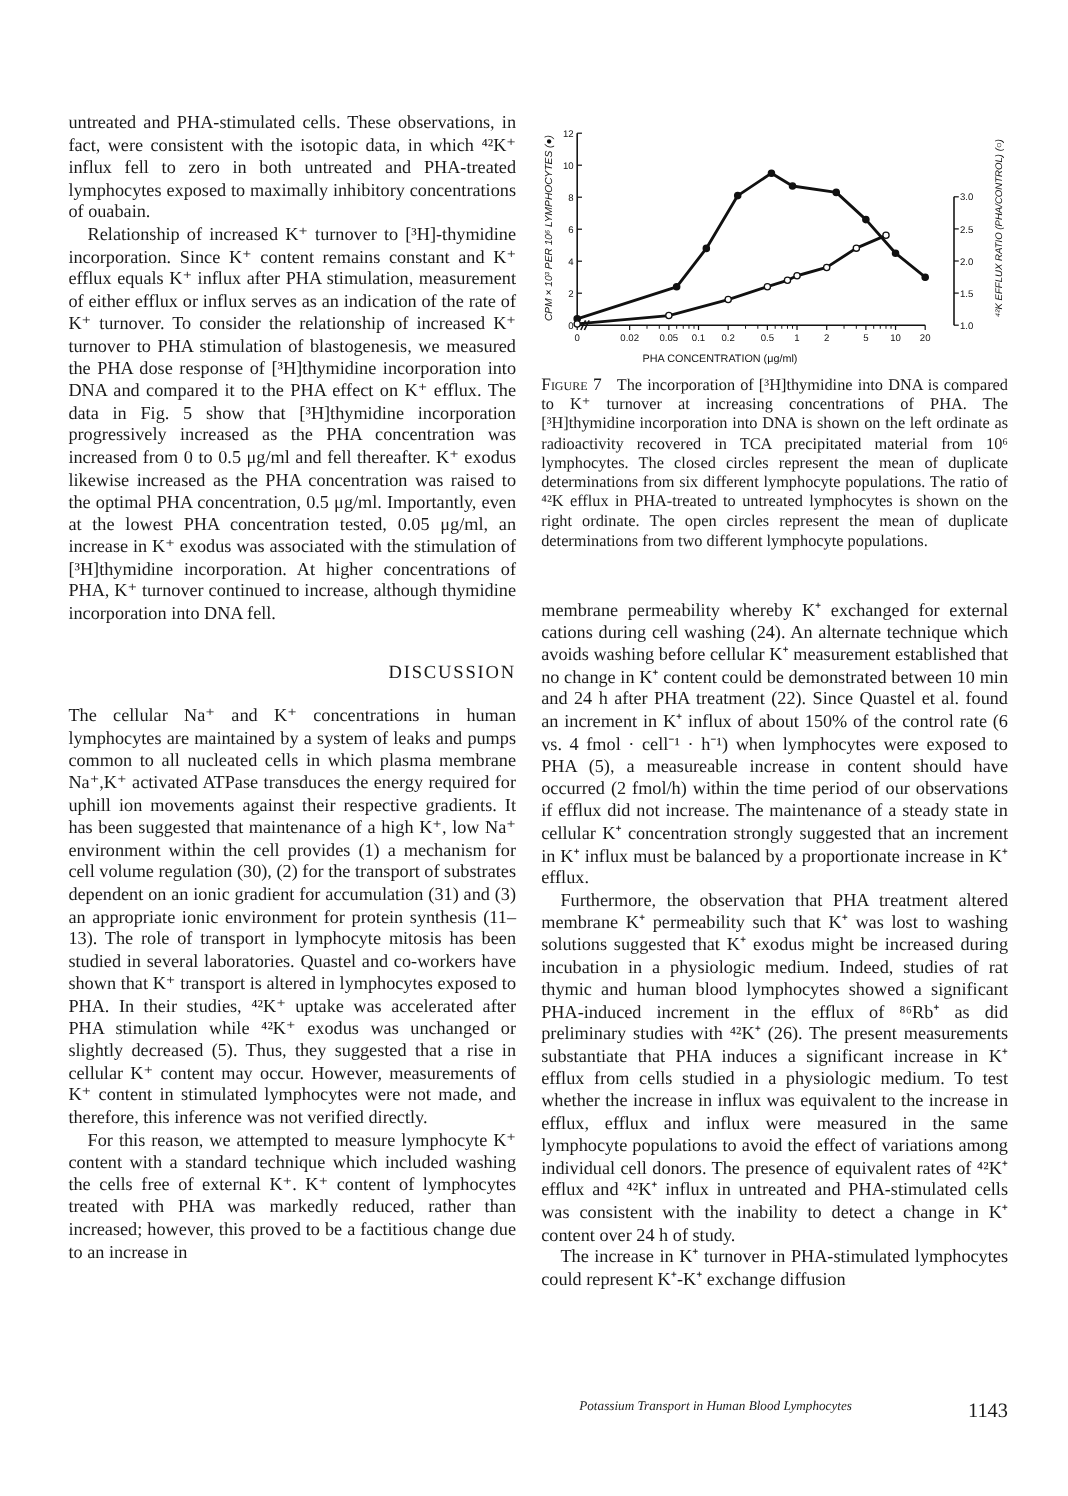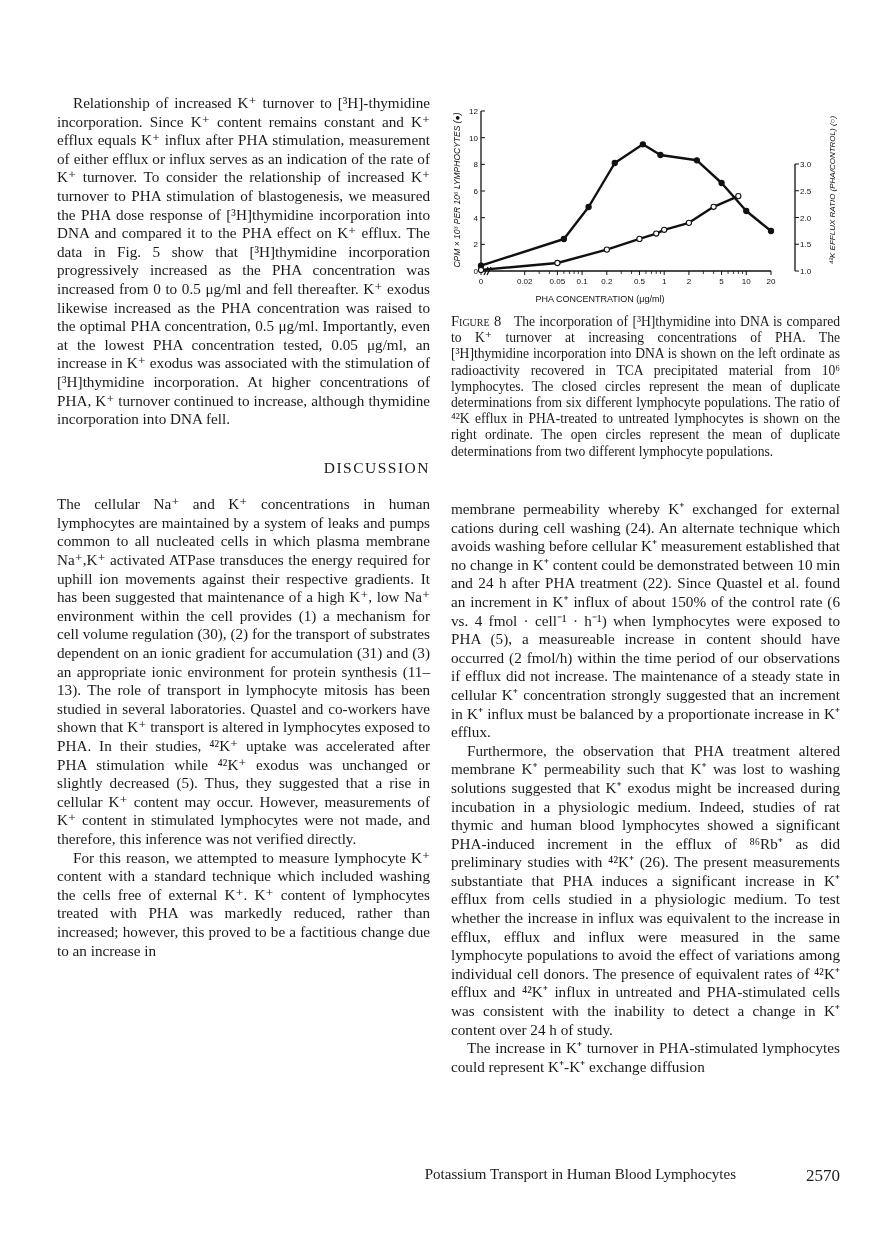--- a/index.html
+++ b/index.html
@@ -9,21 +9,21 @@
   #left-col { left: 57px; top: 94px; width: 373px; }
   #right-col { left: 451px; top: 500px; width: 389px; font-family: Liberation Serif, serif; }
   .col p { margin: 0; }
   .col p.indent { text-indent: 16px; }
   .col p .italic { }
   .section-heading { text-align: right; margin: 30px 0 18px 50px; font-size: 15.5px; letter-spacing: 1.5px; }
   .caption { position: absolute; left: 451px; top: 313px; width: 389px;
              font-size: 13.6px; line-height: 16.2px; text-align: justify; }
   .caption .fig-label { font-variant: small-caps; font-size: 14.5px; }
   .footer { position: absolute; top: 1166px; left: 0; width: 890px; height: 24px; }
-  .running-title { position: absolute; right: 154px; top: 0; font-size: 15px; }
+  .running-title { position: absolute; right: 180px; top: 0; font-style: italic; font-size: 11px; }
   .page-number { position: absolute; right: 50px; top: 0; font-size: 17px; }
   #chart { position: absolute; left: 440px; top: 80px; width: 420px; height: 230px; }
   #chart text { font-family: "Liberation Sans", "DejaVu Sans", sans-serif; fill: #111; }
 </style>
 </head>
 <body>
 
 <svg id="chart" viewBox="0 0 420 230" xmlns="http://www.w3.org/2000/svg">
   <g id="axes">
       <line x1="41" y1="191" x2="41" y2="31" stroke="#111" stroke-width="1.3" fill="none"></line>
@@ -121,33 +121,34 @@
       <circle cx="248.90441154549703" cy="142.85" r="2.6" fill="#fff" stroke="#111" stroke-width="1.1"></circle>
       <circle cx="273.617646181988" cy="126.8" r="2.6" fill="#fff" stroke="#111" stroke-width="1.1"></circle>
       <circle cx="298.33088081847905" cy="116.10000000000001" r="2.6" fill="#fff" stroke="#111" stroke-width="1.1"></circle>
     </g>
   <text id="xlabel" x="160" y="222" font-size="9" text-anchor="middle">PHA CONCENTRATION (μg/ml)</text>
   <text id="ylabel-left" font-size="8.5" font-style="italic" text-anchor="middle" transform="translate(20,110) rotate(-90)">CPM × 10³ PER 10⁶ LYMPHOCYTES (●)</text>
   <text id="ylabel-right" font-size="8" font-style="italic" text-anchor="middle" transform="translate(395,110) rotate(-90)">⁴²K EFFLUX RATIO (PHA/CONTROL) (○)</text>
 </svg>
 
 <div class="caption">
-  <span class="fig-label">Figure 8</span>&nbsp;&nbsp;
+  <span class="fig-label">Figure 7</span>&nbsp;&nbsp;
   <span>The incorporation of [³H]thymidine into DNA is compared to K⁺ turnover at increasing concentrations of PHA. The [³H]thymidine incorporation into DNA is shown on the left ordinate as radioactivity recovered in TCA precipitated material from 10⁶ lymphocytes. The closed circles represent the mean of duplicate determinations from six different lymphocyte populations. The ratio of ⁴²K efflux in PHA-treated to untreated lymphocytes is shown on the right ordinate. The open circles represent the mean of duplicate determinations from two different lymphocyte populations.</span>
 </div>
 
 <div class="col" id="left-col">
+  <p>untreated and PHA-stimulated cells. These observations, in fact, were consistent with the isotopic data, in which ⁴²K⁺ influx fell to zero in both untreated and PHA-treated lymphocytes exposed to maximally inhibitory concentrations of ouabain.</p>
   <p class="indent"><span class="italic">Relationship of increased K⁺ turnover to [³H]-thymidine incorporation.</span><span> Since K⁺ content remains constant and K⁺ efflux equals K⁺ influx after PHA stimulation, measurement of either efflux or influx serves as an indication of the rate of K⁺ turnover. To consider the relationship of increased K⁺ turnover to PHA stimulation of blastogenesis, we measured the PHA dose response of [³H]thymidine incorporation into DNA and compared it to the PHA effect on K⁺ efflux. The data in Fig. 5 show that [³H]thymidine incorporation progressively increased as the PHA concentration was increased from 0 to 0.5 μg/ml and fell thereafter. K⁺ exodus likewise increased as the PHA concentration was raised to the optimal PHA concentration, 0.5 μg/ml. Importantly, even at the lowest PHA concentration tested, 0.05 μg/ml, an increase in K⁺ exodus was associated with the stimulation of [³H]thymidine incorporation. At higher concentrations of PHA, K⁺ turnover continued to increase, although thymidine incorporation into DNA fell.</span></p>
   <div class="section-heading">DISCUSSION</div>
   <p>The cellular Na⁺ and K⁺ concentrations in human lymphocytes are maintained by a system of leaks and pumps common to all nucleated cells in which plasma membrane Na⁺,K⁺ activated ATPase transduces the energy required for uphill ion movements against their respective gradients. It has been suggested that maintenance of a high K⁺, low Na⁺ environment within the cell provides (1) a mechanism for cell volume regulation (30), (2) for the transport of substrates dependent on an ionic gradient for accumulation (31) and (3) an appropriate ionic environment for protein synthesis (11–13). The role of transport in lymphocyte mitosis has been studied in several laboratories. Quastel and co-workers have shown that K⁺ transport is altered in lymphocytes exposed to PHA. In their studies, ⁴²K⁺ uptake was accelerated after PHA stimulation while ⁴²K⁺ exodus was unchanged or slightly decreased (5). Thus, they suggested that a rise in cellular K⁺ content may occur. However, measurements of K⁺ content in stimulated lymphocytes were not made, and therefore, this inference was not verified directly.</p>
   <p class="indent">For this reason, we attempted to measure lymphocyte K⁺ content with a standard technique which included washing the cells free of external K⁺. K⁺ content of lymphocytes treated with PHA was markedly reduced, rather than increased; however, this proved to be a factitious change due to an increase in</p>
 </div>
 
 <div class="col" id="right-col">
   <p>membrane permeability whereby K⁺ exchanged for external cations during cell washing (24). An alternate technique which avoids washing before cellular K⁺ measurement established that no change in K⁺ content could be demonstrated between 10 min and 24 h after PHA treatment (22). Since Quastel et al. found an increment in K⁺ influx of about 150% of the control rate (6 vs. 4 fmol · cell⁻¹ · h⁻¹) when lymphocytes were exposed to PHA (5), a measureable increase in content should have occurred (2 fmol/h) within the time period of our observations if efflux did not increase. The maintenance of a steady state in cellular K⁺ concentration strongly suggested that an increment in K⁺ influx must be balanced by a proportionate increase in K⁺ efflux.</p>
   <p class="indent">Furthermore, the observation that PHA treatment altered membrane K⁺ permeability such that K⁺ was lost to washing solutions suggested that K⁺ exodus might be increased during incubation in a physiologic medium. Indeed, studies of rat thymic and human blood lymphocytes showed a significant PHA-induced increment in the efflux of ⁸⁶Rb⁺ as did preliminary studies with ⁴²K⁺ (26). The present measurements substantiate that PHA induces a significant increase in K⁺ efflux from cells studied in a physiologic medium. To test whether the increase in influx was equivalent to the increase in efflux, efflux and influx were measured in the same lymphocyte populations to avoid the effect of variations among individual cell donors. The presence of equivalent rates of ⁴²K⁺ efflux and ⁴²K⁺ influx in untreated and PHA-stimulated cells was consistent with the inability to detect a change in K⁺ content over 24 h of study.</p>
   <p class="indent">The increase in K⁺ turnover in PHA-stimulated lymphocytes could represent K⁺-K⁺ exchange diffusion</p>
 </div>
 
 <div class="footer">
   <span class="running-title">Potassium Transport in Human Blood Lymphocytes</span>
-  <span class="page-number">2570</span>
+  <span class="page-number">1143</span>
 </div>
 
 </body></html>

